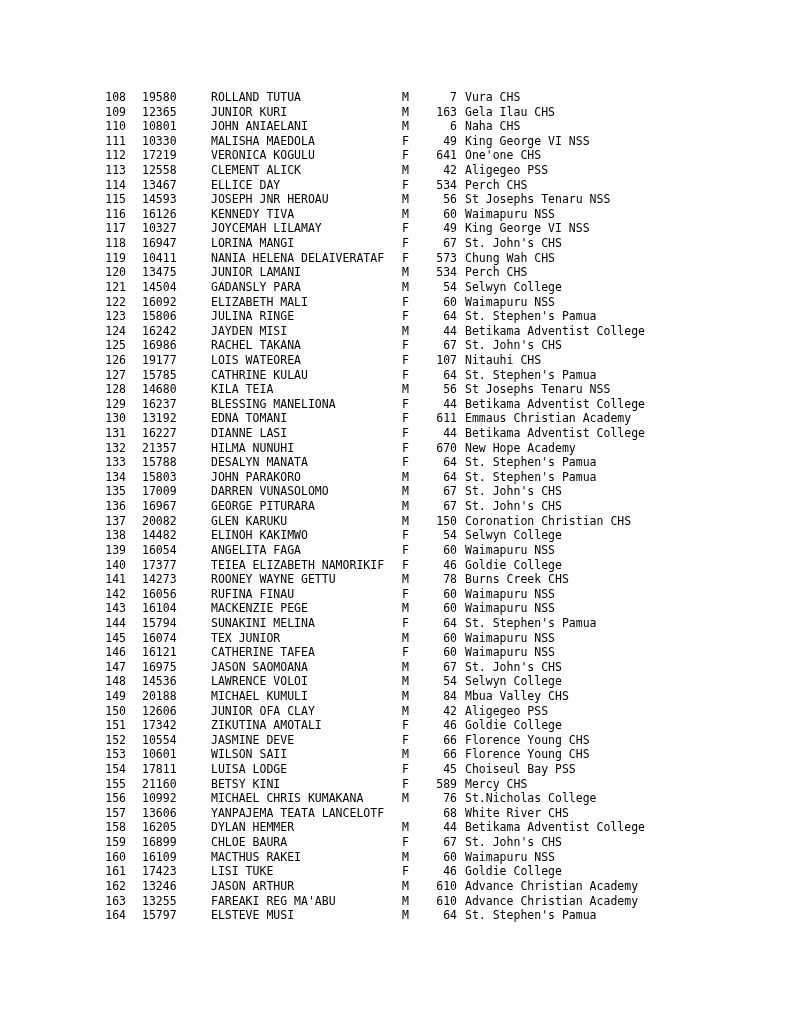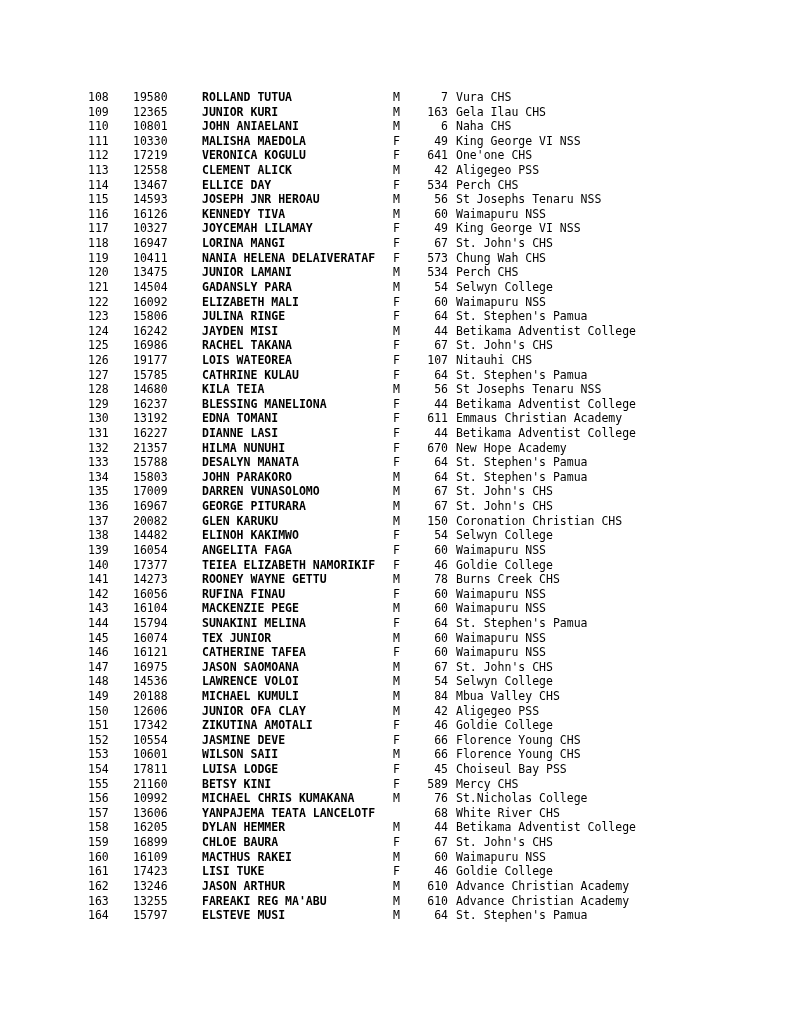--- a/index.html
+++ b/index.html
@@ -28,23 +28,23 @@
     line-height: 14.62px;
     white-space: pre;
     letter-spacing: 0px;
   }
   .row {
     white-space: pre;
     font-size: 11.5px;
     line-height: 14.62px;
     height: 14.62px;
   }
-  .c-seq    { display: inline-block; width: 38px; text-align: left; }
-  .c-code   { display: inline-block; width: 61px; text-align: left; padding-left: 7px; }
-  .c-name   { display: inline-block; width: 191px; text-align: left; padding-left: 8px; font-weight: bold; }
+  .c-seq    { display: inline-block; width: 38px; text-align: right; }
+  .c-code   { display: inline-block; width: 61px; text-align: left; padding-left: 16px; }
+  .c-name   { display: inline-block; width: 191px; text-align: left; padding-left: 8px; }
   .c-sex    { display: inline-block; width: 17px; text-align: left; }
   .c-num    { display: inline-block; width: 38px; text-align: right; }
   .c-school { display: inline-block; text-align: center; padding-left: 8px; }
 </style>
 </head>
 <body>
 
 <div class="page">
   <div class="listing" id="listing"><div class="row"><span class="c-seq">108</span><span class="c-code">19580</span><span class="c-name">ROLLAND TUTUA</span><span class="c-sex">M</span><span class="c-num">7</span><span class="c-school">Vura CHS</span></div><div class="row"><span class="c-seq">109</span><span class="c-code">12365</span><span class="c-name">JUNIOR KURI</span><span class="c-sex">M</span><span class="c-num">163</span><span class="c-school">Gela Ilau CHS</span></div><div class="row"><span class="c-seq">110</span><span class="c-code">10801</span><span class="c-name">JOHN ANIAELANI</span><span class="c-sex">M</span><span class="c-num">6</span><span class="c-school">Naha CHS</span></div><div class="row"><span class="c-seq">111</span><span class="c-code">10330</span><span class="c-name">MALISHA MAEDOLA</span><span class="c-sex">F</span><span class="c-num">49</span><span class="c-school">King George VI NSS</span></div><div class="row"><span class="c-seq">112</span><span class="c-code">17219</span><span class="c-name">VERONICA KOGULU</span><span class="c-sex">F</span><span class="c-num">641</span><span class="c-school">One'one CHS</span></div><div class="row"><span class="c-seq">113</span><span class="c-code">12558</span><span class="c-name">CLEMENT ALICK</span><span class="c-sex">M</span><span class="c-num">42</span><span class="c-school">Aligegeo PSS</span></div><div class="row"><span class="c-seq">114</span><span class="c-code">13467</span><span class="c-name">ELLICE DAY</span><span class="c-sex">F</span><span class="c-num">534</span><span class="c-school">Perch CHS</span></div><div class="row"><span class="c-seq">115</span><span class="c-code">14593</span><span class="c-name">JOSEPH JNR HEROAU</span><span class="c-sex">M</span><span class="c-num">56</span><span class="c-school">St Josephs Tenaru NSS</span></div><div class="row"><span class="c-seq">116</span><span class="c-code">16126</span><span class="c-name">KENNEDY TIVA</span><span class="c-sex">M</span><span class="c-num">60</span><span class="c-school">Waimapuru NSS</span></div><div class="row"><span class="c-seq">117</span><span class="c-code">10327</span><span class="c-name">JOYCEMAH LILAMAY</span><span class="c-sex">F</span><span class="c-num">49</span><span class="c-school">King George VI NSS</span></div><div class="row"><span class="c-seq">118</span><span class="c-code">16947</span><span class="c-name">LORINA MANGI</span><span class="c-sex">F</span><span class="c-num">67</span><span class="c-school">St. John's CHS</span></div><div class="row"><span class="c-seq">119</span><span class="c-code">10411</span><span class="c-name">NANIA HELENA DELAIVERATAF</span><span class="c-sex">F</span><span class="c-num">573</span><span class="c-school">Chung Wah CHS</span></div><div class="row"><span class="c-seq">120</span><span class="c-code">13475</span><span class="c-name">JUNIOR LAMANI</span><span class="c-sex">M</span><span class="c-num">534</span><span class="c-school">Perch CHS</span></div><div class="row"><span class="c-seq">121</span><span class="c-code">14504</span><span class="c-name">GADANSLY PARA</span><span class="c-sex">M</span><span class="c-num">54</span><span class="c-school">Selwyn College</span></div><div class="row"><span class="c-seq">122</span><span class="c-code">16092</span><span class="c-name">ELIZABETH MALI</span><span class="c-sex">F</span><span class="c-num">60</span><span class="c-school">Waimapuru NSS</span></div><div class="row"><span class="c-seq">123</span><span class="c-code">15806</span><span class="c-name">JULINA RINGE</span><span class="c-sex">F</span><span class="c-num">64</span><span class="c-school">St. Stephen's Pamua</span></div><div class="row"><span class="c-seq">124</span><span class="c-code">16242</span><span class="c-name">JAYDEN MISI</span><span class="c-sex">M</span><span class="c-num">44</span><span class="c-school">Betikama Adventist College</span></div><div class="row"><span class="c-seq">125</span><span class="c-code">16986</span><span class="c-name">RACHEL TAKANA</span><span class="c-sex">F</span><span class="c-num">67</span><span class="c-school">St. John's CHS</span></div><div class="row"><span class="c-seq">126</span><span class="c-code">19177</span><span class="c-name">LOIS WATEOREA</span><span class="c-sex">F</span><span class="c-num">107</span><span class="c-school">Nitauhi CHS</span></div><div class="row"><span class="c-seq">127</span><span class="c-code">15785</span><span class="c-name">CATHRINE KULAU</span><span class="c-sex">F</span><span class="c-num">64</span><span class="c-school">St. Stephen's Pamua</span></div><div class="row"><span class="c-seq">128</span><span class="c-code">14680</span><span class="c-name">KILA TEIA</span><span class="c-sex">M</span><span class="c-num">56</span><span class="c-school">St Josephs Tenaru NSS</span></div><div class="row"><span class="c-seq">129</span><span class="c-code">16237</span><span class="c-name">BLESSING MANELIONA</span><span class="c-sex">F</span><span class="c-num">44</span><span class="c-school">Betikama Adventist College</span></div><div class="row"><span class="c-seq">130</span><span class="c-code">13192</span><span class="c-name">EDNA TOMANI</span><span class="c-sex">F</span><span class="c-num">611</span><span class="c-school">Emmaus Christian Academy</span></div><div class="row"><span class="c-seq">131</span><span class="c-code">16227</span><span class="c-name">DIANNE LASI</span><span class="c-sex">F</span><span class="c-num">44</span><span class="c-school">Betikama Adventist College</span></div><div class="row"><span class="c-seq">132</span><span class="c-code">21357</span><span class="c-name">HILMA NUNUHI</span><span class="c-sex">F</span><span class="c-num">670</span><span class="c-school">New Hope Academy</span></div><div class="row"><span class="c-seq">133</span><span class="c-code">15788</span><span class="c-name">DESALYN MANATA</span><span class="c-sex">F</span><span class="c-num">64</span><span class="c-school">St. Stephen's Pamua</span></div><div class="row"><span class="c-seq">134</span><span class="c-code">15803</span><span class="c-name">JOHN PARAKORO</span><span class="c-sex">M</span><span class="c-num">64</span><span class="c-school">St. Stephen's Pamua</span></div><div class="row"><span class="c-seq">135</span><span class="c-code">17009</span><span class="c-name">DARREN VUNASOLOMO</span><span class="c-sex">M</span><span class="c-num">67</span><span class="c-school">St. John's CHS</span></div><div class="row"><span class="c-seq">136</span><span class="c-code">16967</span><span class="c-name">GEORGE PITURARA</span><span class="c-sex">M</span><span class="c-num">67</span><span class="c-school">St. John's CHS</span></div><div class="row"><span class="c-seq">137</span><span class="c-code">20082</span><span class="c-name">GLEN KARUKU</span><span class="c-sex">M</span><span class="c-num">150</span><span class="c-school">Coronation Christian CHS</span></div><div class="row"><span class="c-seq">138</span><span class="c-code">14482</span><span class="c-name">ELINOH KAKIMWO</span><span class="c-sex">F</span><span class="c-num">54</span><span class="c-school">Selwyn College</span></div><div class="row"><span class="c-seq">139</span><span class="c-code">16054</span><span class="c-name">ANGELITA FAGA</span><span class="c-sex">F</span><span class="c-num">60</span><span class="c-school">Waimapuru NSS</span></div><div class="row"><span class="c-seq">140</span><span class="c-code">17377</span><span class="c-name">TEIEA ELIZABETH NAMORIKIF</span><span class="c-sex">F</span><span class="c-num">46</span><span class="c-school">Goldie College</span></div><div class="row"><span class="c-seq">141</span><span class="c-code">14273</span><span class="c-name">ROONEY WAYNE GETTU</span><span class="c-sex">M</span><span class="c-num">78</span><span class="c-school">Burns Creek CHS</span></div><div class="row"><span class="c-seq">142</span><span class="c-code">16056</span><span class="c-name">RUFINA FINAU</span><span class="c-sex">F</span><span class="c-num">60</span><span class="c-school">Waimapuru NSS</span></div><div class="row"><span class="c-seq">143</span><span class="c-code">16104</span><span class="c-name">MACKENZIE PEGE</span><span class="c-sex">M</span><span class="c-num">60</span><span class="c-school">Waimapuru NSS</span></div><div class="row"><span class="c-seq">144</span><span class="c-code">15794</span><span class="c-name">SUNAKINI MELINA</span><span class="c-sex">F</span><span class="c-num">64</span><span class="c-school">St. Stephen's Pamua</span></div><div class="row"><span class="c-seq">145</span><span class="c-code">16074</span><span class="c-name">TEX JUNIOR</span><span class="c-sex">M</span><span class="c-num">60</span><span class="c-school">Waimapuru NSS</span></div><div class="row"><span class="c-seq">146</span><span class="c-code">16121</span><span class="c-name">CATHERINE TAFEA</span><span class="c-sex">F</span><span class="c-num">60</span><span class="c-school">Waimapuru NSS</span></div><div class="row"><span class="c-seq">147</span><span class="c-code">16975</span><span class="c-name">JASON SAOMOANA</span><span class="c-sex">M</span><span class="c-num">67</span><span class="c-school">St. John's CHS</span></div><div class="row"><span class="c-seq">148</span><span class="c-code">14536</span><span class="c-name">LAWRENCE VOLOI</span><span class="c-sex">M</span><span class="c-num">54</span><span class="c-school">Selwyn College</span></div><div class="row"><span class="c-seq">149</span><span class="c-code">20188</span><span class="c-name">MICHAEL KUMULI</span><span class="c-sex">M</span><span class="c-num">84</span><span class="c-school">Mbua Valley CHS</span></div><div class="row"><span class="c-seq">150</span><span class="c-code">12606</span><span class="c-name">JUNIOR OFA CLAY</span><span class="c-sex">M</span><span class="c-num">42</span><span class="c-school">Aligegeo PSS</span></div><div class="row"><span class="c-seq">151</span><span class="c-code">17342</span><span class="c-name">ZIKUTINA AMOTALI</span><span class="c-sex">F</span><span class="c-num">46</span><span class="c-school">Goldie College</span></div><div class="row"><span class="c-seq">152</span><span class="c-code">10554</span><span class="c-name">JASMINE DEVE</span><span class="c-sex">F</span><span class="c-num">66</span><span class="c-school">Florence Young CHS</span></div><div class="row"><span class="c-seq">153</span><span class="c-code">10601</span><span class="c-name">WILSON SAII</span><span class="c-sex">M</span><span class="c-num">66</span><span class="c-school">Florence Young CHS</span></div><div class="row"><span class="c-seq">154</span><span class="c-code">17811</span><span class="c-name">LUISA LODGE</span><span class="c-sex">F</span><span class="c-num">45</span><span class="c-school">Choiseul Bay PSS</span></div><div class="row"><span class="c-seq">155</span><span class="c-code">21160</span><span class="c-name">BETSY KINI</span><span class="c-sex">F</span><span class="c-num">589</span><span class="c-school">Mercy CHS</span></div><div class="row"><span class="c-seq">156</span><span class="c-code">10992</span><span class="c-name">MICHAEL CHRIS KUMAKANA</span><span class="c-sex">M</span><span class="c-num">76</span><span class="c-school">St.Nicholas College</span></div><div class="row"><span class="c-seq">157</span><span class="c-code">13606</span><span class="c-name">YANPAJEMA TEATA LANCELOTF</span><span class="c-sex"></span><span class="c-num">68</span><span class="c-school">White River CHS</span></div><div class="row"><span class="c-seq">158</span><span class="c-code">16205</span><span class="c-name">DYLAN HEMMER</span><span class="c-sex">M</span><span class="c-num">44</span><span class="c-school">Betikama Adventist College</span></div><div class="row"><span class="c-seq">159</span><span class="c-code">16899</span><span class="c-name">CHLOE BAURA</span><span class="c-sex">F</span><span class="c-num">67</span><span class="c-school">St. John's CHS</span></div><div class="row"><span class="c-seq">160</span><span class="c-code">16109</span><span class="c-name">MACTHUS RAKEI</span><span class="c-sex">M</span><span class="c-num">60</span><span class="c-school">Waimapuru NSS</span></div><div class="row"><span class="c-seq">161</span><span class="c-code">17423</span><span class="c-name">LISI TUKE</span><span class="c-sex">F</span><span class="c-num">46</span><span class="c-school">Goldie College</span></div><div class="row"><span class="c-seq">162</span><span class="c-code">13246</span><span class="c-name">JASON ARTHUR</span><span class="c-sex">M</span><span class="c-num">610</span><span class="c-school">Advance Christian Academy</span></div><div class="row"><span class="c-seq">163</span><span class="c-code">13255</span><span class="c-name">FAREAKI REG MA'ABU</span><span class="c-sex">M</span><span class="c-num">610</span><span class="c-school">Advance Christian Academy</span></div><div class="row"><span class="c-seq">164</span><span class="c-code">15797</span><span class="c-name">ELSTEVE MUSI</span><span class="c-sex">M</span><span class="c-num">64</span><span class="c-school">St. Stephen's Pamua</span></div></div>
 </div>

